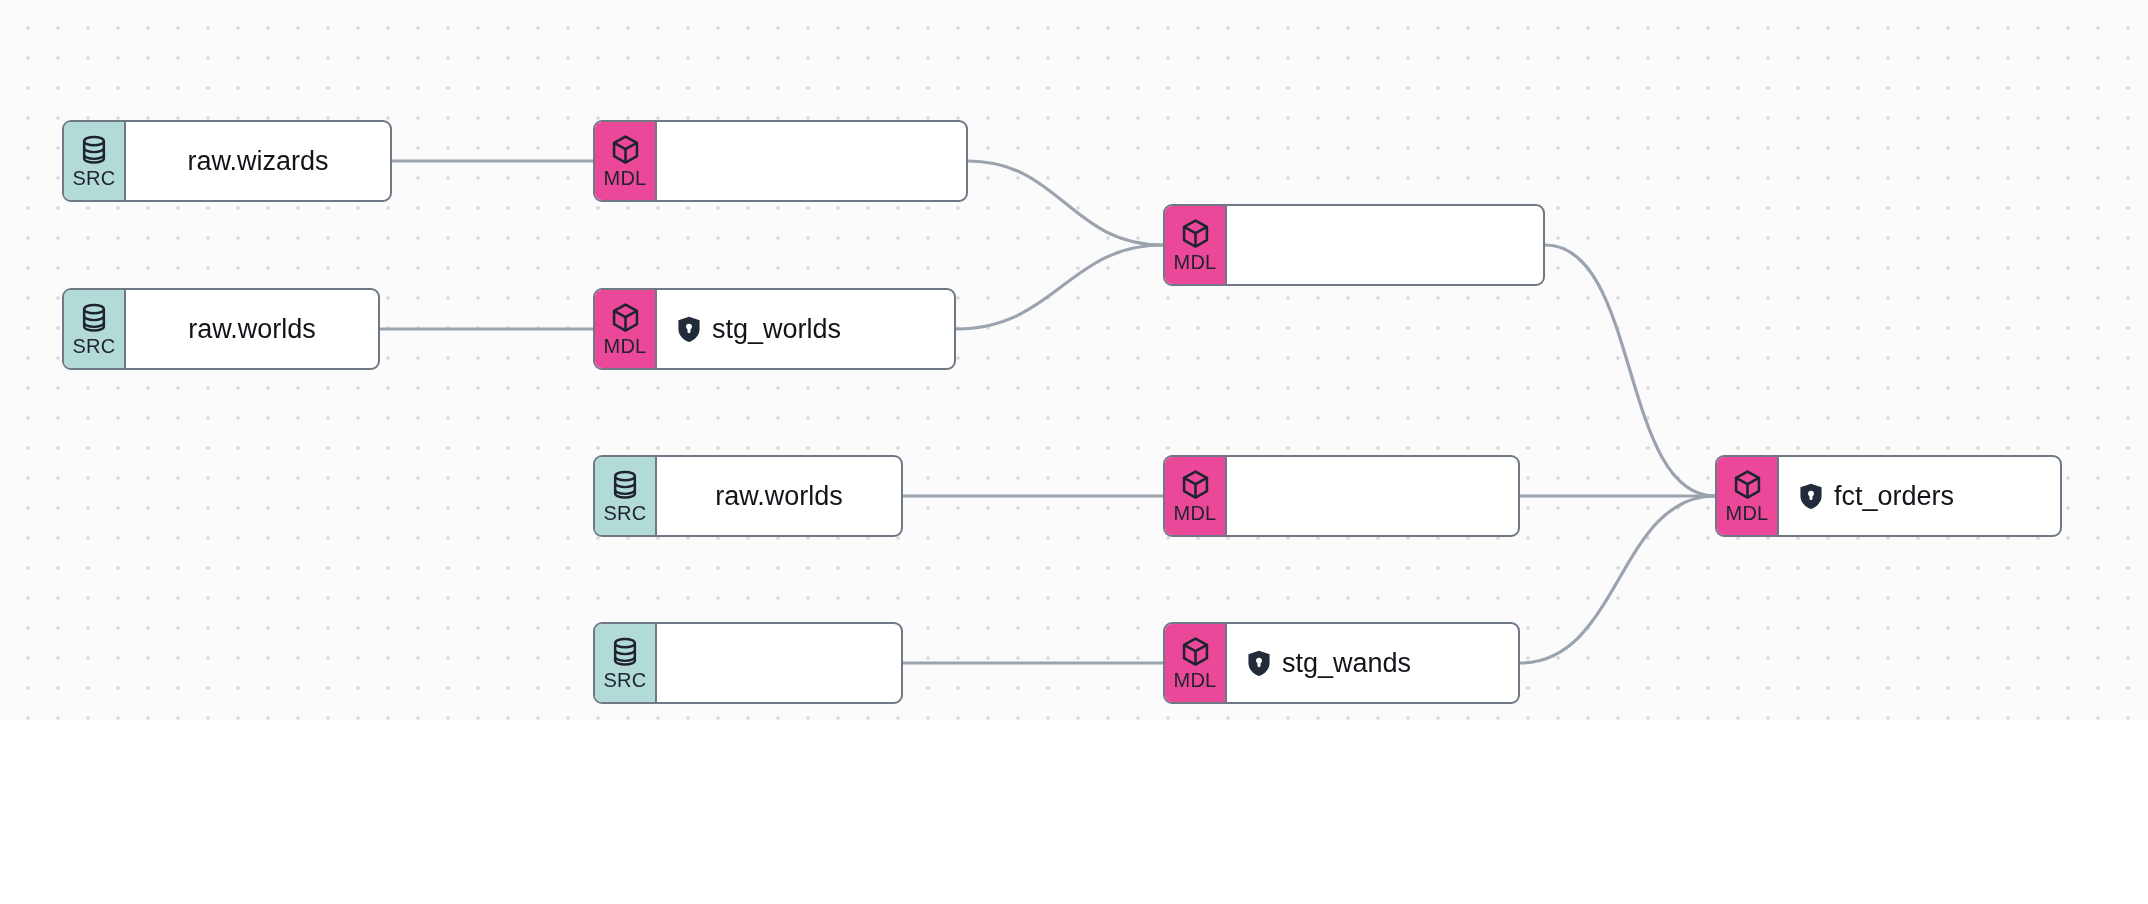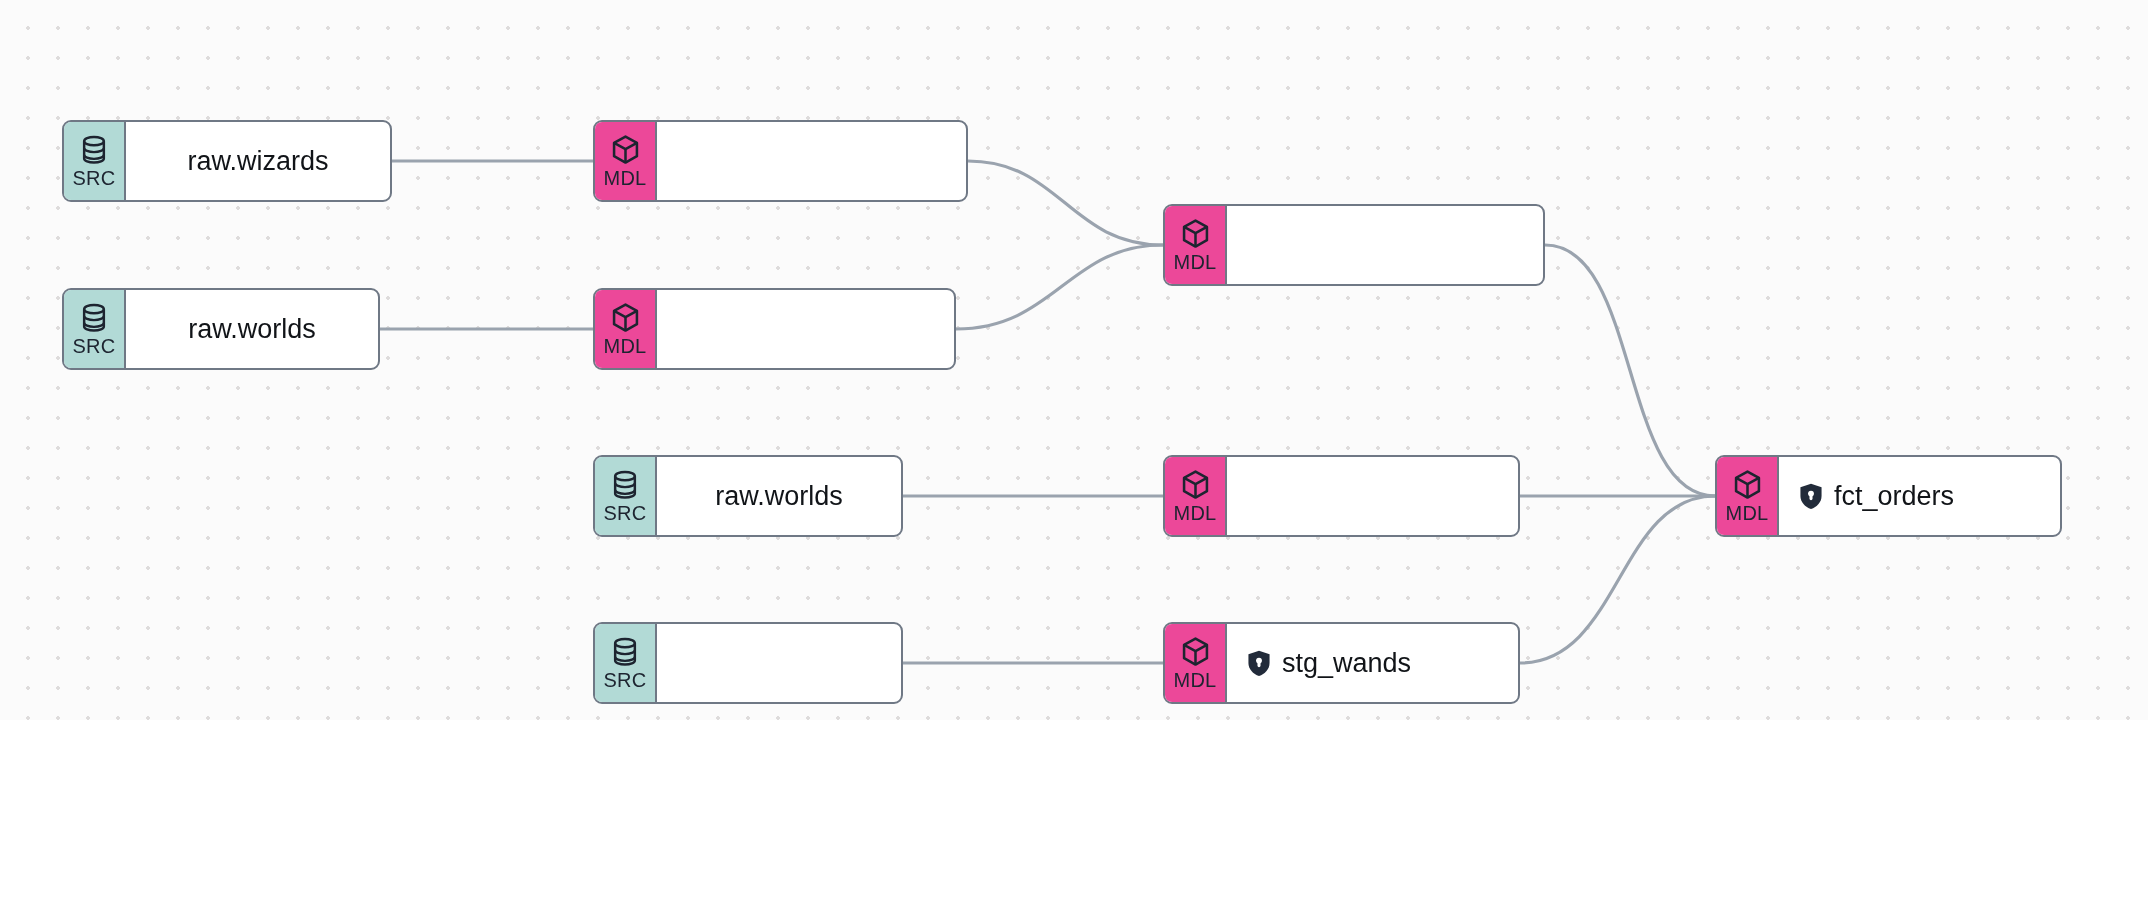--- a/index.html
+++ b/index.html
@@ -177,87 +177,97 @@
     <div class="badge mdl">
       <span class="badge-icon">
         <svg width="31" height="33" viewBox="0 0 24 26" fill="none" stroke="#1d2430" stroke-width="2" stroke-linejoin="round">
           <path d="M12 2 L21 7 L21 17.5 L12 22.5 L3 17.5 L3 7 Z"></path>
           <path d="M3 7 L12 12 L21 7"></path>
           <path d="M12 12 L12 22.5"></path>
         </svg>
       </span>
       <span class="badge-label">MDL</span>
     </div>
-  </div>
-
-  <div class="node" style="left:1163px; top:204px; width:382px; height:82px;">
-    <div class="badge mdl">
-      <span class="badge-icon">
-        <svg width="31" height="33" viewBox="0 0 24 26" fill="none" stroke="#1d2430" stroke-width="2" stroke-linejoin="round">
-          <path d="M12 2 L21 7 L21 17.5 L12 22.5 L3 17.5 L3 7 Z"></path>
-          <path d="M3 7 L12 12 L21 7"></path>
-          <path d="M12 12 L12 22.5"></path>
-        </svg>
-      </span>
-      <span class="badge-label">MDL</span>
-    </div>
-  </div>
-
-  <div class="node" style="left:1163px; top:455px; width:357px; height:82px;">
-    <div class="badge mdl">
-      <span class="badge-icon">
-        <svg width="31" height="33" viewBox="0 0 24 26" fill="none" stroke="#1d2430" stroke-width="2" stroke-linejoin="round">
-          <path d="M12 2 L21 7 L21 17.5 L12 22.5 L3 17.5 L3 7 Z"></path>
-          <path d="M3 7 L12 12 L21 7"></path>
-          <path d="M12 12 L12 22.5"></path>
-        </svg>
-      </span>
-      <span class="badge-label">MDL</span>
-    </div>
-  </div>
-
-  <div class="node" style="left:1163px; top:622px; width:357px; height:82px;">
-    <div class="badge mdl">
-      <span class="badge-icon">
-        <svg width="31" height="33" viewBox="0 0 24 26" fill="none" stroke="#1d2430" stroke-width="2" stroke-linejoin="round">
-          <path d="M12 2 L21 7 L21 17.5 L12 22.5 L3 17.5 L3 7 Z"></path>
-          <path d="M3 7 L12 12 L21 7"></path>
-          <path d="M12 12 L12 22.5"></path>
-        </svg>
-      </span>
-      <span class="badge-label">MDL</span>
-    </div>
     <div class="body">
       <span class="lock-icon">
         <svg width="24" height="27" viewBox="0 0 20 23" fill="#222b3a">
           <path d="M10 0.6 L19 3.6 V11 c0 5.4 -4 9.2 -9 11.2 C5 20.2 1 16.4 1 11 V3.6 Z"></path>
           <circle cx="10" cy="9" r="2.5" fill="#ffffff"></circle>
           <rect x="8.7" y="9.6" width="2.6" height="5" rx="1.3" fill="#ffffff"></rect>
         </svg>
       </span>
-      <span class="node-label">stg_wands</span>
-    </div>
-  </div>
-
-  <div class="node" style="left:1715px; top:455px; width:347px; height:82px;">
+      <span class="node-label">stg_worlds</span>
+    </div>
+  </div>
+
+  <div class="node" style="left:1163px; top:204px; width:382px; height:82px;">
+    <div class="badge mdl">
+      <span class="badge-icon">
+        <svg width="31" height="33" viewBox="0 0 24 26" fill="none" stroke="#1d2430" stroke-width="2" stroke-linejoin="round">
+          <path d="M12 2 L21 7 L21 17.5 L12 22.5 L3 17.5 L3 7 Z"></path>
+          <path d="M3 7 L12 12 L21 7"></path>
+          <path d="M12 12 L12 22.5"></path>
+        </svg>
+      </span>
+      <span class="badge-label">MDL</span>
+    </div>
+  </div>
+
+  <div class="node" style="left:1163px; top:455px; width:357px; height:82px;">
+    <div class="badge mdl">
+      <span class="badge-icon">
+        <svg width="31" height="33" viewBox="0 0 24 26" fill="none" stroke="#1d2430" stroke-width="2" stroke-linejoin="round">
+          <path d="M12 2 L21 7 L21 17.5 L12 22.5 L3 17.5 L3 7 Z"></path>
+          <path d="M3 7 L12 12 L21 7"></path>
+          <path d="M12 12 L12 22.5"></path>
+        </svg>
+      </span>
+      <span class="badge-label">MDL</span>
+    </div>
+  </div>
+
+  <div class="node" style="left:1163px; top:622px; width:357px; height:82px;">
     <div class="badge mdl">
       <span class="badge-icon">
         <svg width="31" height="33" viewBox="0 0 24 26" fill="none" stroke="#1d2430" stroke-width="2" stroke-linejoin="round">
           <path d="M12 2 L21 7 L21 17.5 L12 22.5 L3 17.5 L3 7 Z"></path>
           <path d="M3 7 L12 12 L21 7"></path>
           <path d="M12 12 L12 22.5"></path>
         </svg>
       </span>
       <span class="badge-label">MDL</span>
     </div>
     <div class="body">
       <span class="lock-icon">
         <svg width="24" height="27" viewBox="0 0 20 23" fill="#222b3a">
           <path d="M10 0.6 L19 3.6 V11 c0 5.4 -4 9.2 -9 11.2 C5 20.2 1 16.4 1 11 V3.6 Z"></path>
           <circle cx="10" cy="9" r="2.5" fill="#ffffff"></circle>
           <rect x="8.7" y="9.6" width="2.6" height="5" rx="1.3" fill="#ffffff"></rect>
         </svg>
       </span>
+      <span class="node-label">stg_wands</span>
+    </div>
+  </div>
+
+  <div class="node" style="left:1715px; top:455px; width:347px; height:82px;">
+    <div class="badge mdl">
+      <span class="badge-icon">
+        <svg width="31" height="33" viewBox="0 0 24 26" fill="none" stroke="#1d2430" stroke-width="2" stroke-linejoin="round">
+          <path d="M12 2 L21 7 L21 17.5 L12 22.5 L3 17.5 L3 7 Z"></path>
+          <path d="M3 7 L12 12 L21 7"></path>
+          <path d="M12 12 L12 22.5"></path>
+        </svg>
+      </span>
+      <span class="badge-label">MDL</span>
+    </div>
+    <div class="body">
+      <span class="lock-icon">
+        <svg width="24" height="27" viewBox="0 0 20 23" fill="#222b3a">
+          <path d="M10 0.6 L19 3.6 V11 c0 5.4 -4 9.2 -9 11.2 C5 20.2 1 16.4 1 11 V3.6 Z"></path>
+          <circle cx="10" cy="9" r="2.5" fill="#ffffff"></circle>
+          <rect x="8.7" y="9.6" width="2.6" height="5" rx="1.3" fill="#ffffff"></rect>
+        </svg>
+      </span>
       <span class="node-label">fct_orders</span>
     </div>
   </div>
 
 </div>
 
 </body></html>

